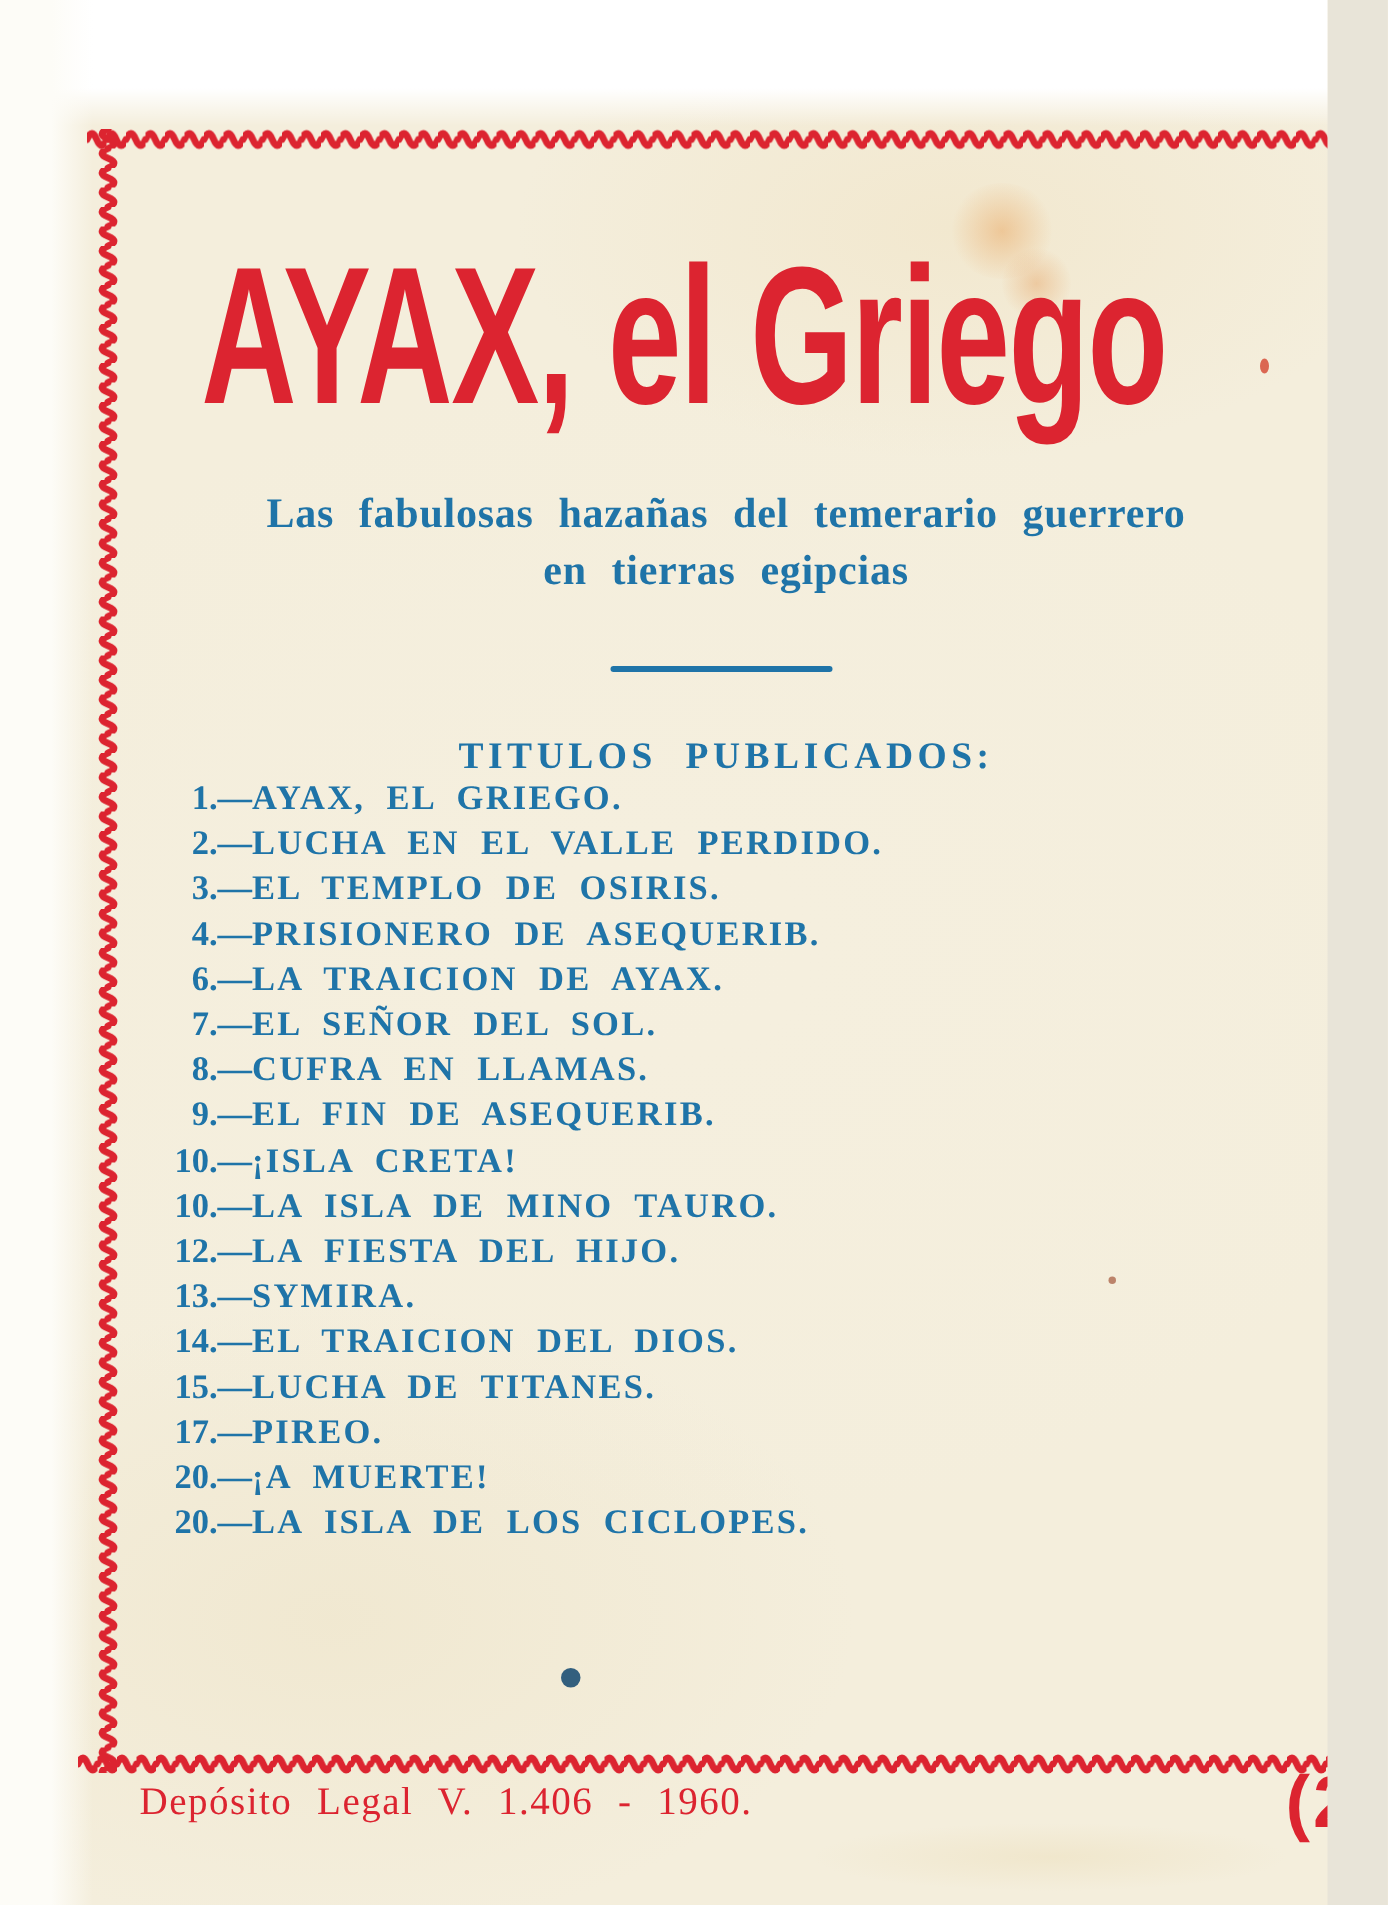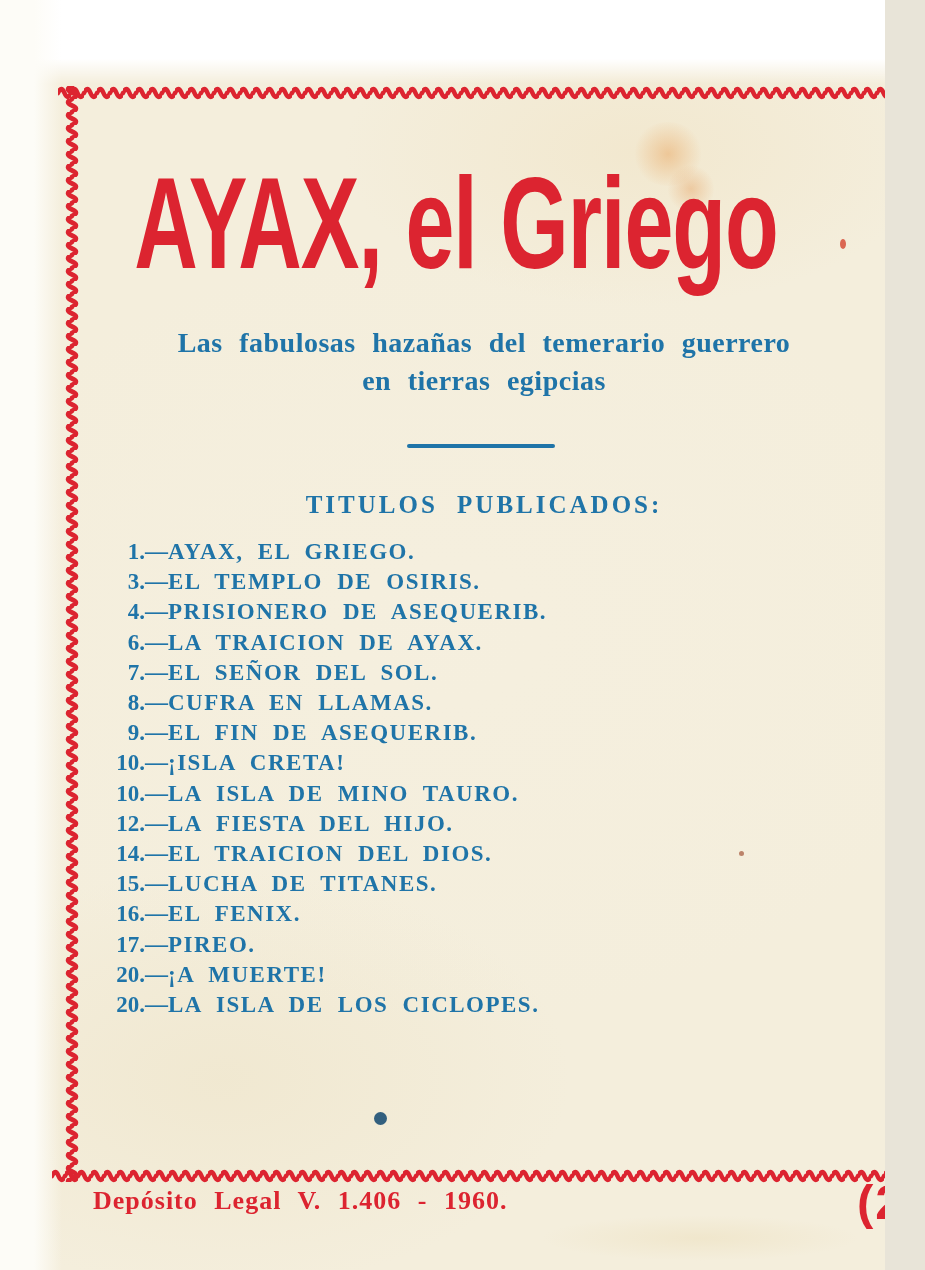--- a/index.html
+++ b/index.html
@@ -43,30 +43,30 @@
   .divider{
     position:absolute;left:407px;top:444px;width:148px;height:4px;
     background:var(--ink_blue,#1f74a8);border-radius:2px;
   }
   .section-header{
     position:absolute;left:0;top:491px;width:968px;text-align:center;
     color:var(--ink_blue,#1f74a8);
     font-size:25px;font-weight:bold;letter-spacing:3px;word-spacing:10px;
   }
   .titles-list{
-    position:absolute;left:110px;top:537px;
+    position:absolute;left:110px;top:517px;
     color:var(--ink_blue,#1f74a8);
     font-size:23px;font-weight:bold;letter-spacing:1.5px;word-spacing:7px;
   }
   .titles-list .row{line-height:30.2px;white-space:nowrap;}
   .titles-list .num{display:inline-block;width:58px;text-align:right;letter-spacing:0;}
   .footer-deposito{
     position:absolute;left:93px;top:1186px;
     color:var(--ink_red,#dc2430);
-    font-size:26px;font-weight:bold;letter-spacing:1px;word-spacing:9px;white-space:nowrap;
+    font-size:26px;font-weight:normal;letter-spacing:1px;word-spacing:9px;white-space:nowrap;
   }
   .page-number{
     position:absolute;left:857px;top:1174px;
     color:var(--ink_red,#dc2430);
     font-family:"Liberation Sans", sans-serif;
     font-size:49px;font-weight:bold;letter-spacing:2px;white-space:nowrap;
   }
   
   .stain1{position:absolute;left:632px;top:122px;width:72px;height:64px;border-radius:50%;
     background:radial-gradient(circle, rgba(233,166,96,.5), rgba(233,166,96,0) 70%);}
@@ -128,20 +128,23 @@
   <div class="divider"></div>
 
   <div class="section-header">TITULOS PUBLICADOS:</div>
 
   <div class="titles-list">
 
       <div class="row">
         <span class="num">1.—</span><span>AYAX, EL GRIEGO.</span>
       </div>
 
+      <div class="row">
+        <span class="num">2.—</span><span>LUCHA EN EL VALLE PERDIDO.</span>
+      </div>
 
       <div class="row">
         <span class="num">3.—</span><span>EL TEMPLO DE OSIRIS.</span>
       </div>
 
       <div class="row">
         <span class="num">4.—</span><span>PRISIONERO DE ASEQUERIB.</span>
       </div>
 
 
@@ -166,32 +169,32 @@
       </div>
 
       <div class="row">
         <span class="num">10.—</span><span>LA ISLA DE MINO TAURO.</span>
       </div>
 
       <div class="row">
         <span class="num">12.—</span><span>LA FIESTA DEL HIJO.</span>
       </div>
 
+      <div class="row">
+        <span class="num">13.—</span><span>SYMIRA.</span>
+      </div>
 
       <div class="row">
         <span class="num">14.—</span><span>EL TRAICION DEL DIOS.</span>
       </div>
 
       <div class="row">
         <span class="num">15.—</span><span>LUCHA DE TITANES.</span>
       </div>
 
-      <div class="row">
-        <span class="num">16.—</span><span>EL FENIX.</span>
-      </div>
 
       <div class="row">
         <span class="num">17.—</span><span>PIREO.</span>
       </div>
 
       <div class="row">
         <span class="num">20.—</span><span>¡A MUERTE!</span>
       </div>
 
 

